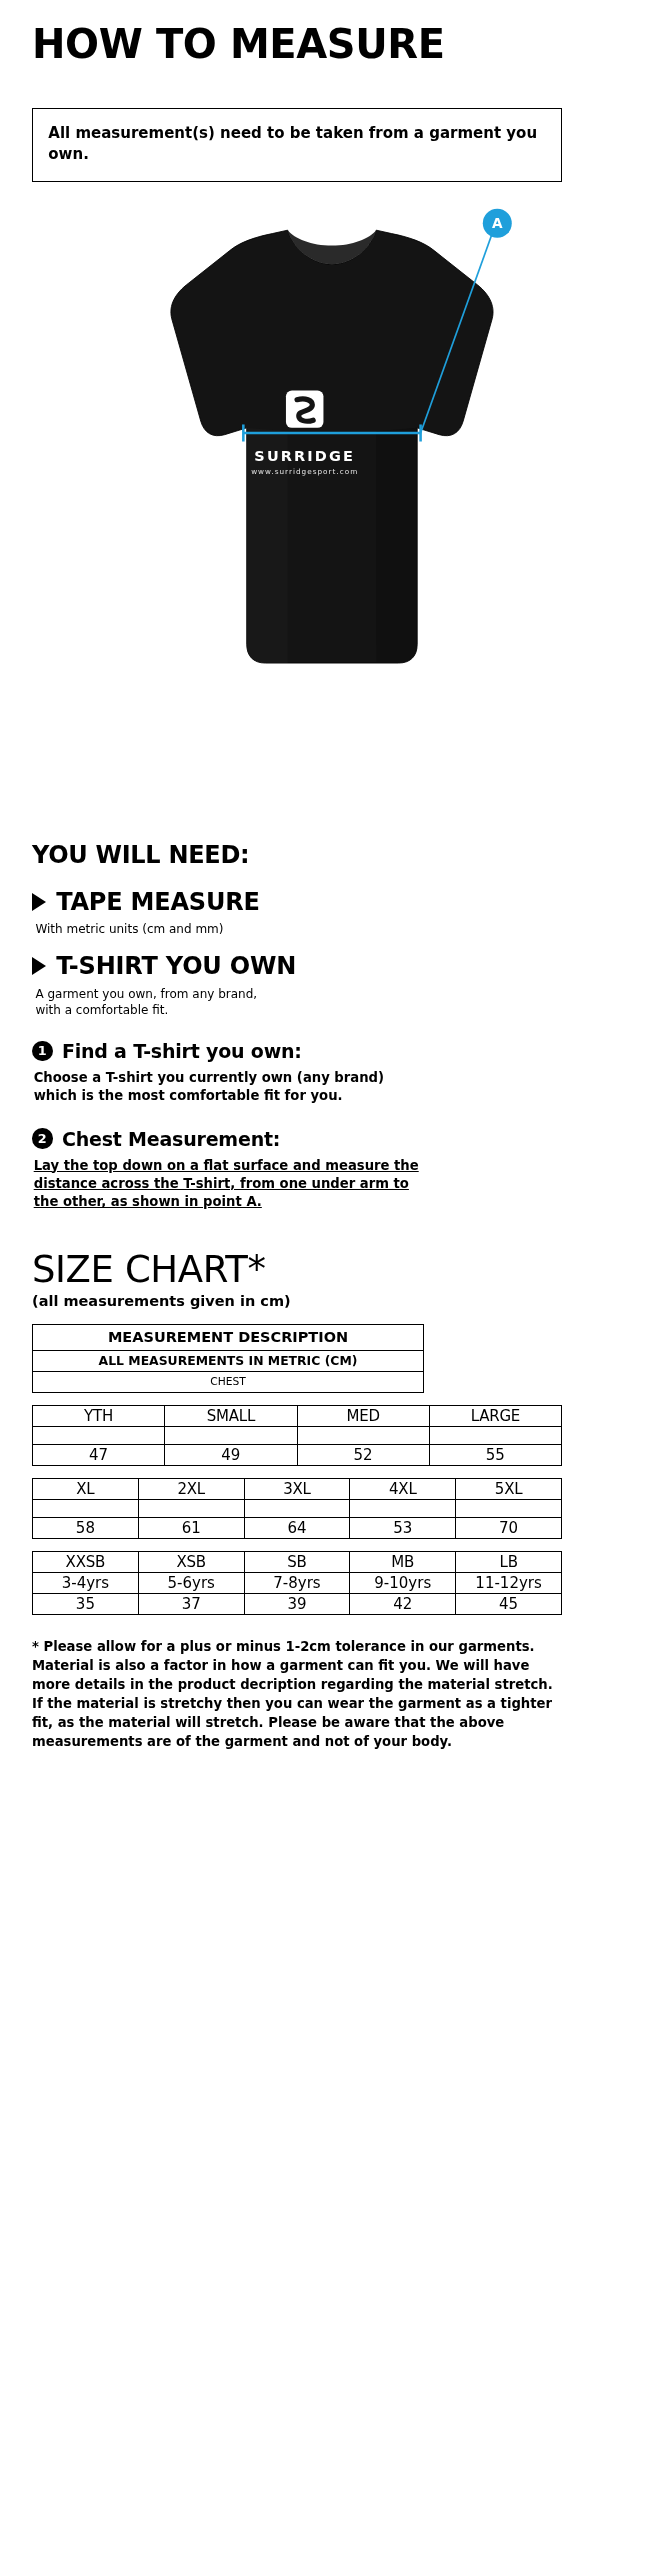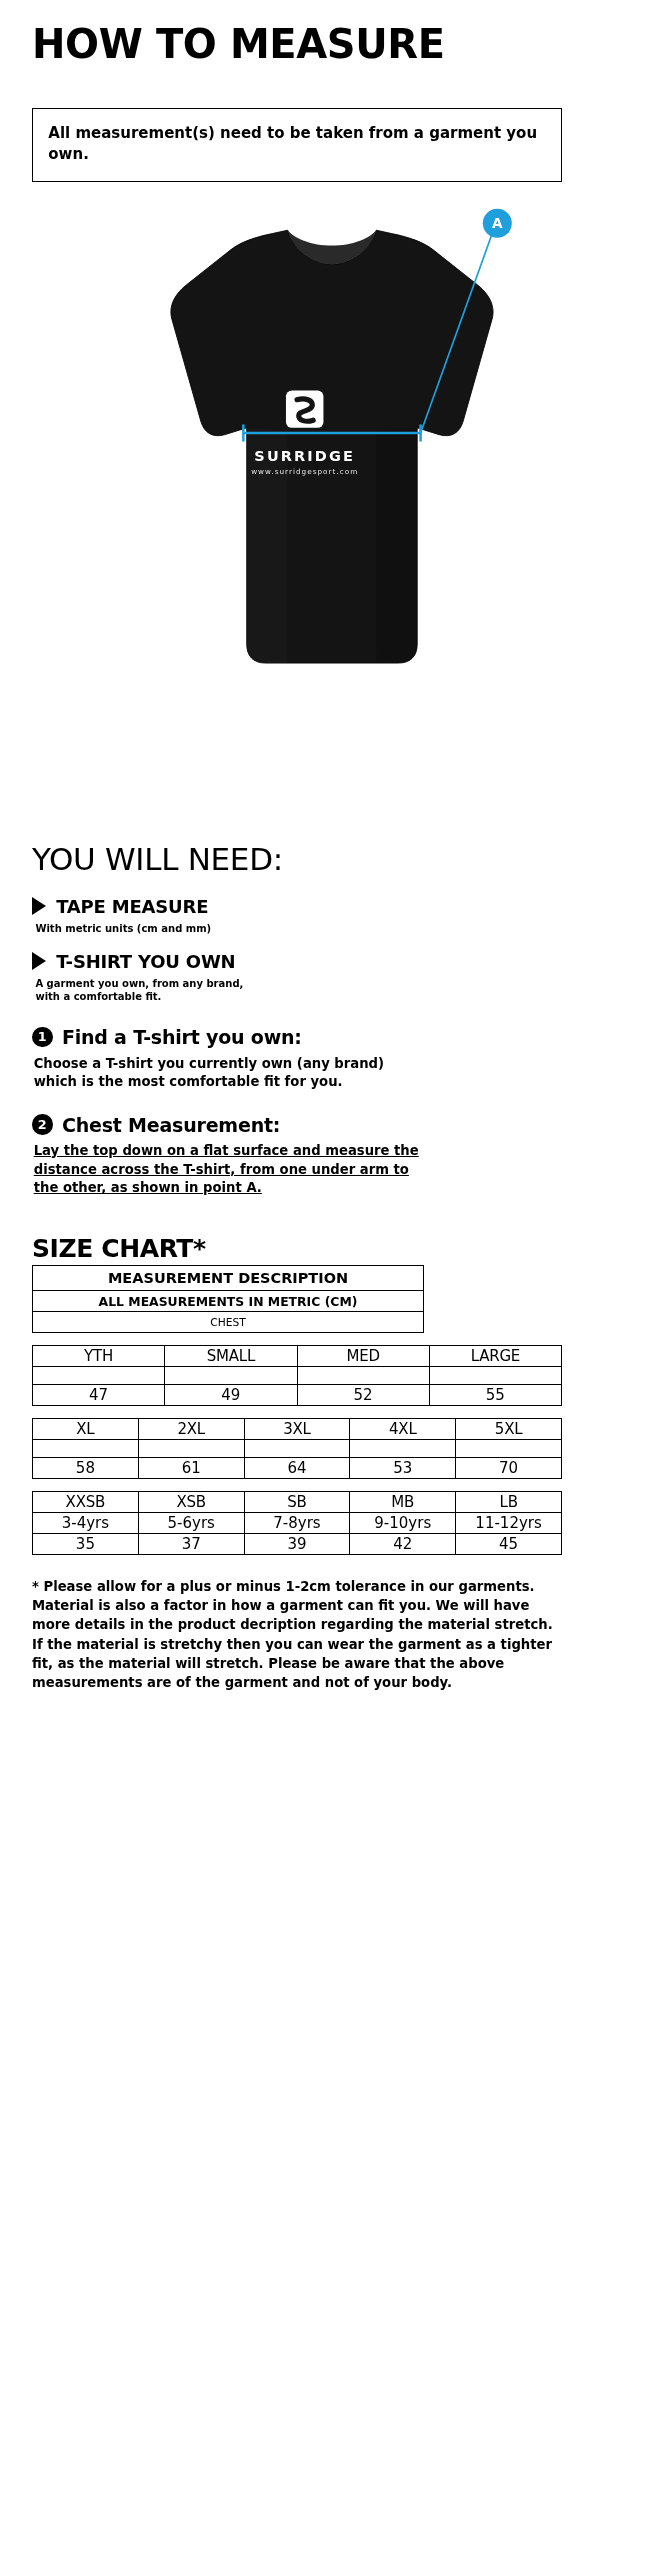--- a/index.html
+++ b/index.html
@@ -39,47 +39,47 @@
   
   .shirt-wrap {
     position: relative;
     height: 631px;
     margin: 0 0 8.5px 0;
   }
   .shirt-svg { display:block; margin: 0 auto; }
 
   
   .section-title {
-    font-size: 31px;
-    font-weight: normal;
+    font-size: 24px;
+    font-weight: bold;
     letter-spacing: -0.3px;
     margin: 5.1px 0 19px 0;
   }
   .need-item {
     display: flex;
     align-items: center;
     gap: 10.2px;
     margin-top: 15.3px;
   }
   .tri {
     width: 0; height: 0;
     border-left: 14.5px solid #000;
     border-top: 9.4px solid transparent;
     border-bottom: 9.4px solid transparent;
     flex: 0 0 auto;
   }
   .need-label {
-    font-size: 18px;
+    font-size: 24px;
     font-weight: bold;
     letter-spacing: -0.2px;
     text-align: center;
   }
   .need-sub {
-    font-size: 10px;
-    font-weight: bold;
+    font-size: 12px;
+    font-weight: normal;
     line-height: 1.35;
     margin: 5.1px 0 12px 3.4px;
   }
 
   .step-row {
     display:flex;
     align-items:center;
     gap: 9.4px;
     margin-top: 22px;
   }
@@ -98,22 +98,22 @@
   }
   .step-body {
     font-size: 13.2px;
     font-weight: bold;
     line-height: 1.4;
     margin: 6.8px 0 0 1.7px;
   }
 
   
   .sizechart-title {
-    font-size: 25px;
-    font-weight: bold;
+    font-size: 37px;
+    font-weight: normal;
     letter-spacing: -0.4px;
     margin: 36px 0 1.7px 0;
   }
   .sizechart-sub {
     font-size: 14.5px;
     font-weight: bold;
     margin-bottom: 15.3px;
   }
 
   table.st {
@@ -240,20 +240,21 @@
 
   <div class="step-row">
     <span class="circ-num">2</span>
     <span class="step-label">Chest Measurement:</span>
   </div>
   <div class="step-body" style="white-space:pre-line;text-decoration:underline;">Lay the top down on a flat surface and measure the
 distance across the T-shirt, from one under arm to
 the other, as shown in point A.</div>
 
   <h2 class="sizechart-title">SIZE CHART*</h2>
+  <div class="sizechart-sub">(all measurements given in cm)</div>
 
   <table class="st desc-table">
     <tbody>
         <tr>
       <td class="desc-head">MEASUREMENT DESCRIPTION</td>
     </tr>
     <tr>
       <td class="desc-mid">ALL MEASUREMENTS IN METRIC (CM)</td>
     </tr>
     <tr>

